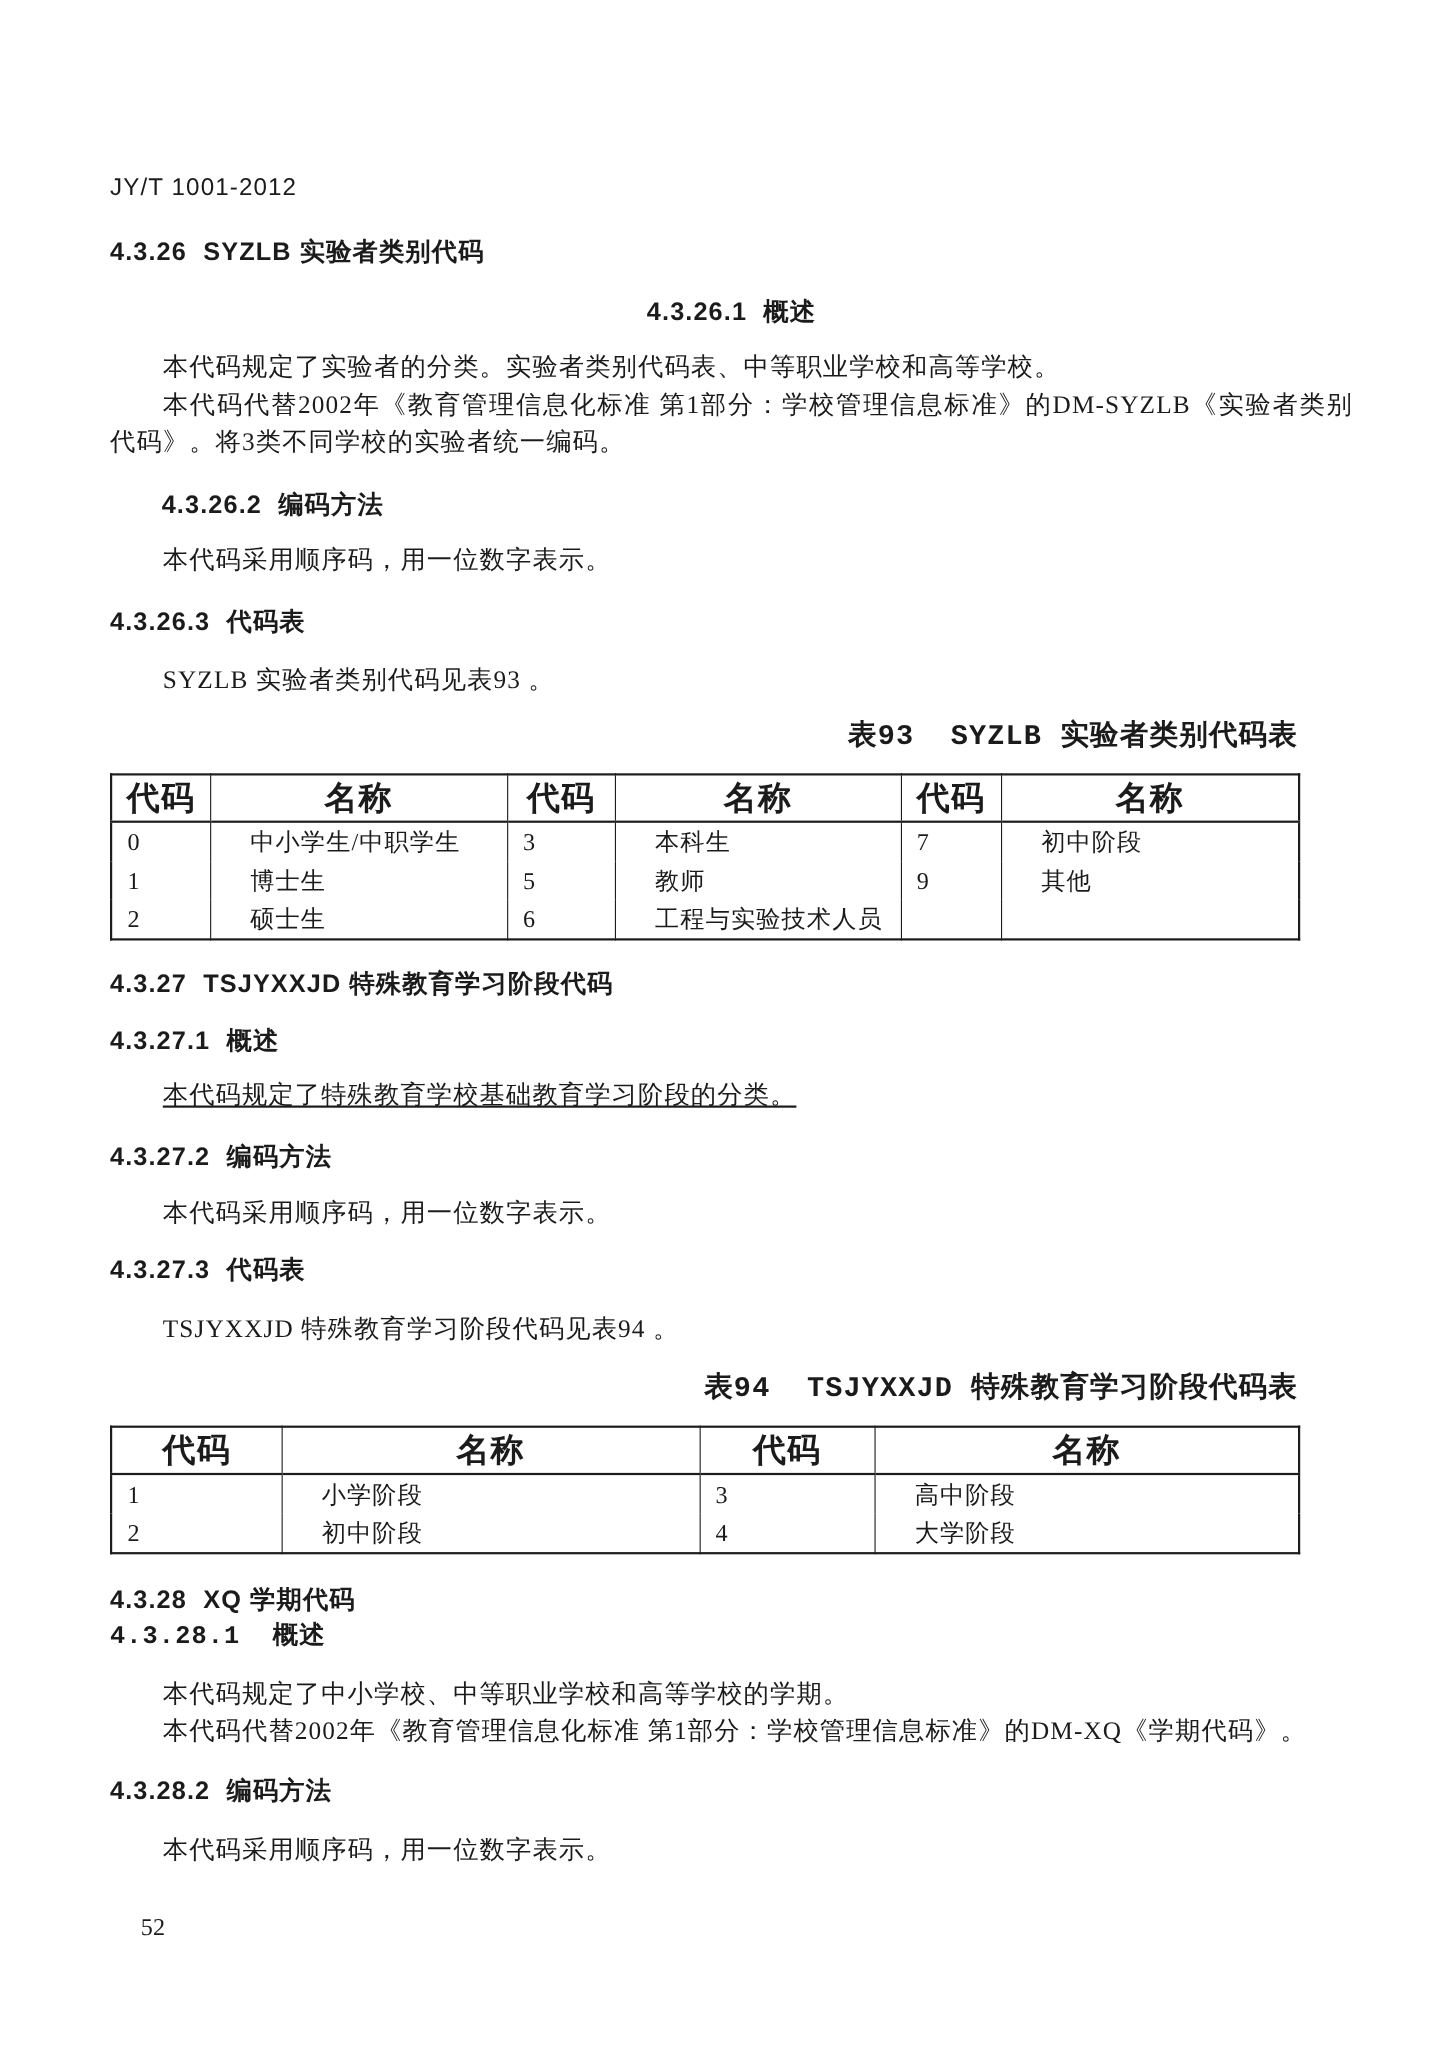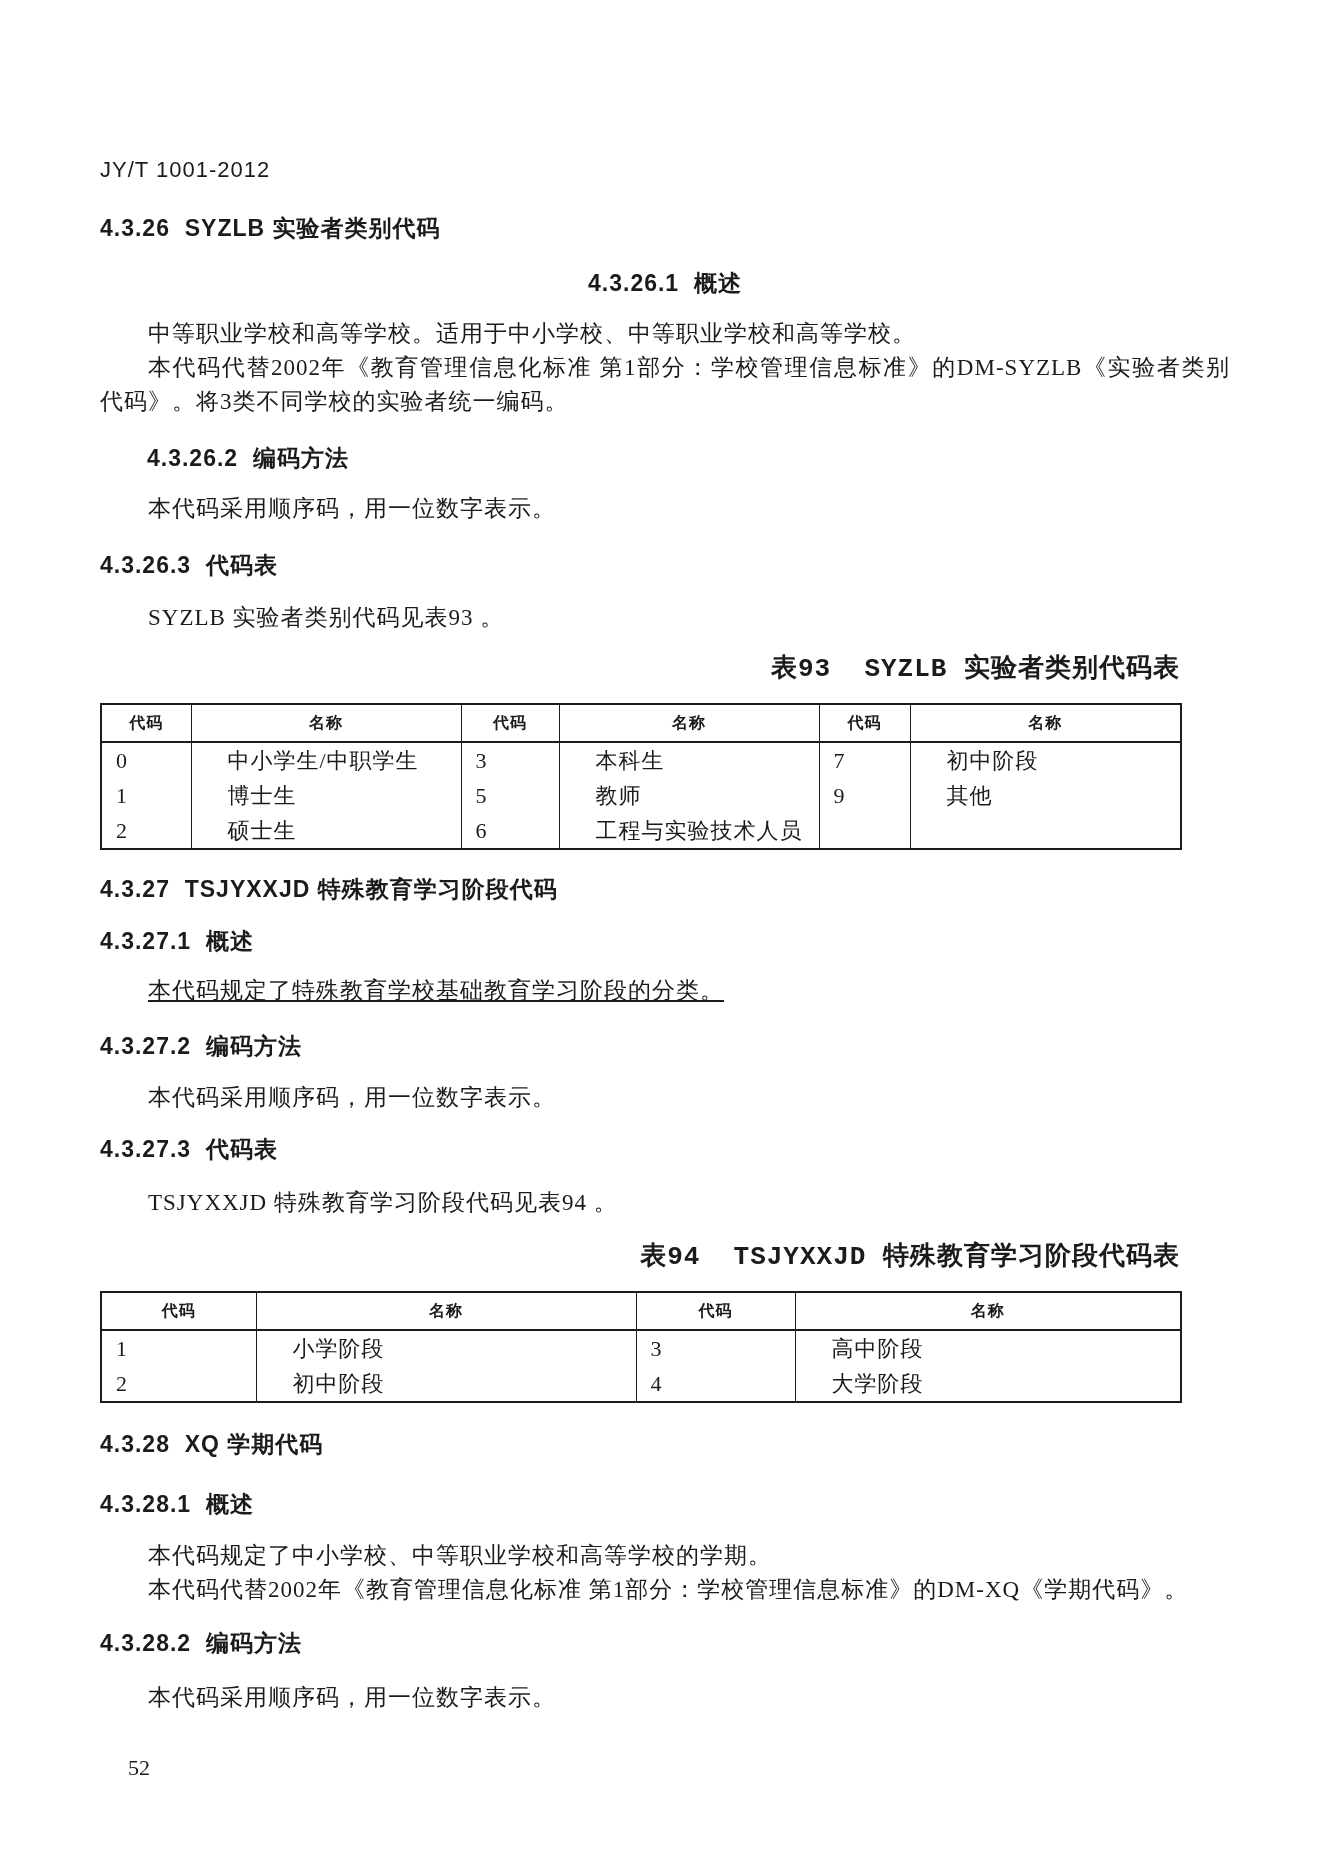--- a/index.html
+++ b/index.html
@@ -64,36 +64,36 @@
   .mt-s27      { margin-top: 23px; }
   .mt-s27-1    { margin-top: 20px; }
   .mt-p4       { margin-top: 17px; text-decoration: underline; }
   .mt-s27-2    { margin-top: 22px; }
   .mt-p5       { margin-top: 19px; }
   .mt-s27-3    { margin-top: 18px; }
   .mt-p6       { margin-top: 21px; }
   .mt-cap94    { margin-top: 22px; }
   .mt-t94      { margin-top: 19px; }
   .mt-s28      { margin-top: 25px; }
-  .mt-s28-1    { margin-top: 28px; }
+  .mt-s28-1    { margin-top: 2px; font-family: Liberation Mono, monospace; }
   .mt-p7       { margin-top: 19px; }
   .mt-s28-2    { margin-top: 20px; }
   .mt-p8       { margin-top: 22px; }
   .mt-pagenum  { margin-top: 40px; }
   
   table.code-table {
     border-collapse: collapse;
     table-layout: fixed;
     width: 1080px;
     border: 2px solid #1c1c1c;
   }
   table.code-table th {
     font-family: "Liberation Sans", "DejaVu Sans", sans-serif;
     font-weight: bold;
-    font-size: 16px;
+    font-size: 30px;
     letter-spacing: 1px;
     height: 36px;
     text-align: center;
     vertical-align: middle;
     border-left: 1px solid #1c1c1c;
     border-bottom: 2px solid #1c1c1c;
     padding: 0;
   }
   table.code-table td {
     font-family: "Liberation Serif", "DejaVu Serif", serif;
@@ -117,21 +117,21 @@
 <body>
 
 <div class="page">
 
   <div class="doc-number">JY/T 1001-2012</div>
 
   <h2 class="sec-heading mt-s26">4.3.26  SYZLB 实验者类别代码</h2>
 
   <h3 class="sec-heading mt-s26-1">4.3.26.1  概述</h3>
   <div class="mt-p1">
-    <p class="body-p indent">中等职业学校和高等学校。适用于中小学校、中等职业学校和高等学校。</p>
+    <p class="body-p indent">本代码规定了实验者的分类。实验者类别代码表、中等职业学校和高等学校。</p>
     <p class="body-p indent justify-last">本代码代替2002年《教育管理信息化标准 第1部分：学校管理信息标准》的DM-SYZLB《实验者类别</p>
     <p class="body-p">代码》。将3类不同学校的实验者统一编码。</p>
   </div>
 
   <h3 class="sec-heading mt-s26-2">4.3.26.2  编码方法</h3>
   <p class="body-p indent mt-p2">本代码采用顺序码，用一位数字表示。</p>
 
   <h3 class="sec-heading mt-s26-3">4.3.26.3  代码表</h3>
   <p class="body-p indent mt-p3">SYZLB 实验者类别代码见表93 。</p>
 

